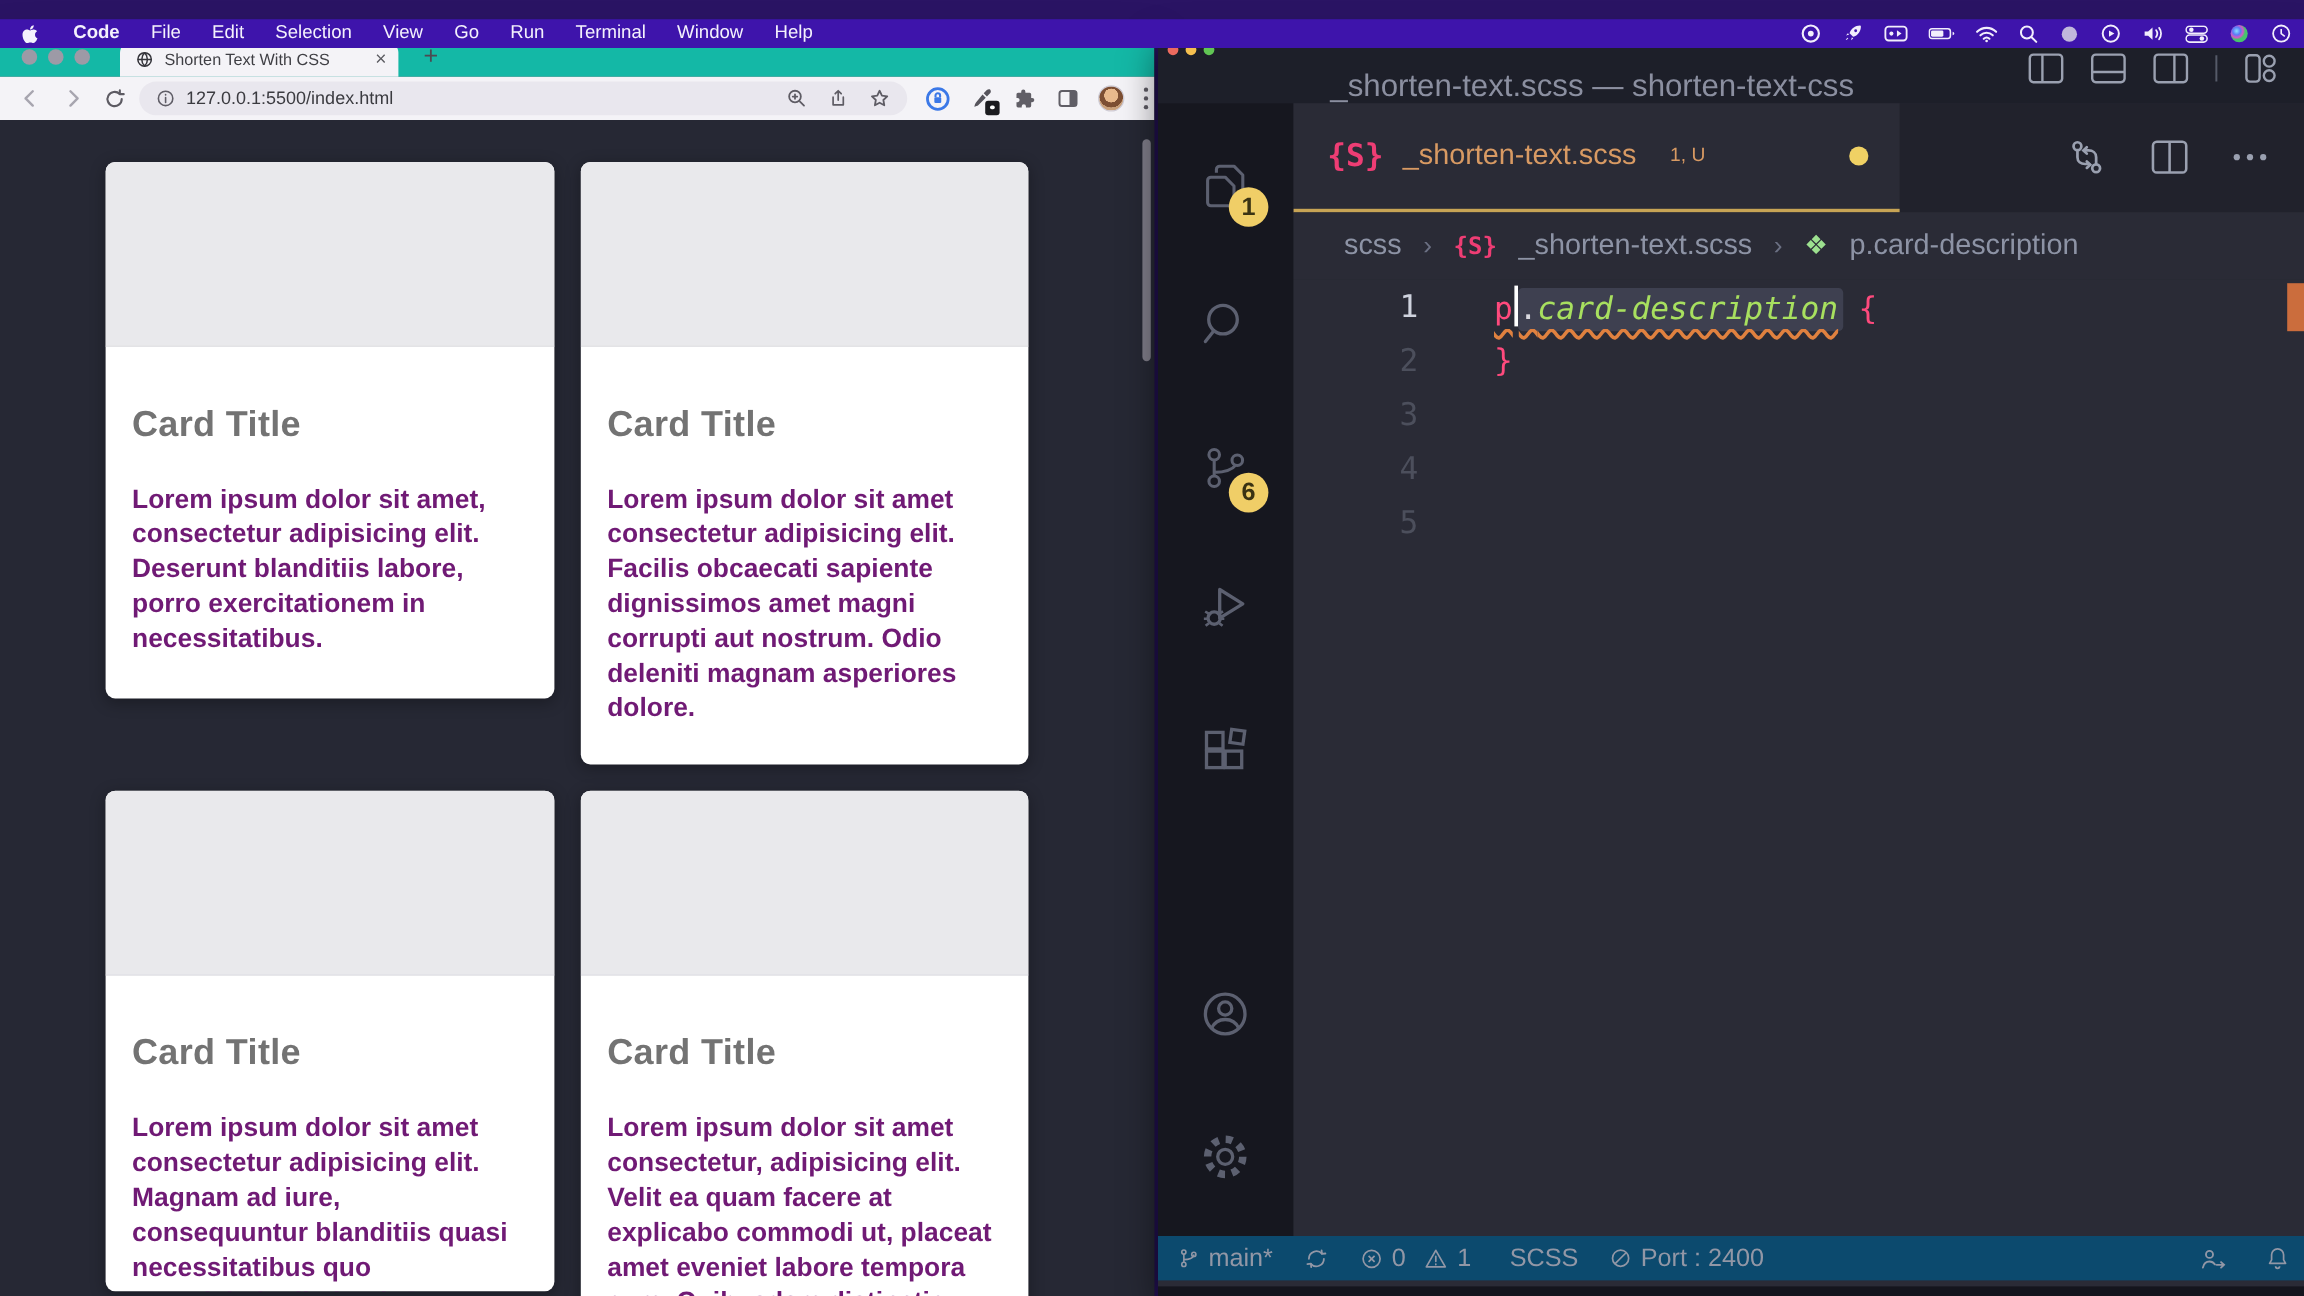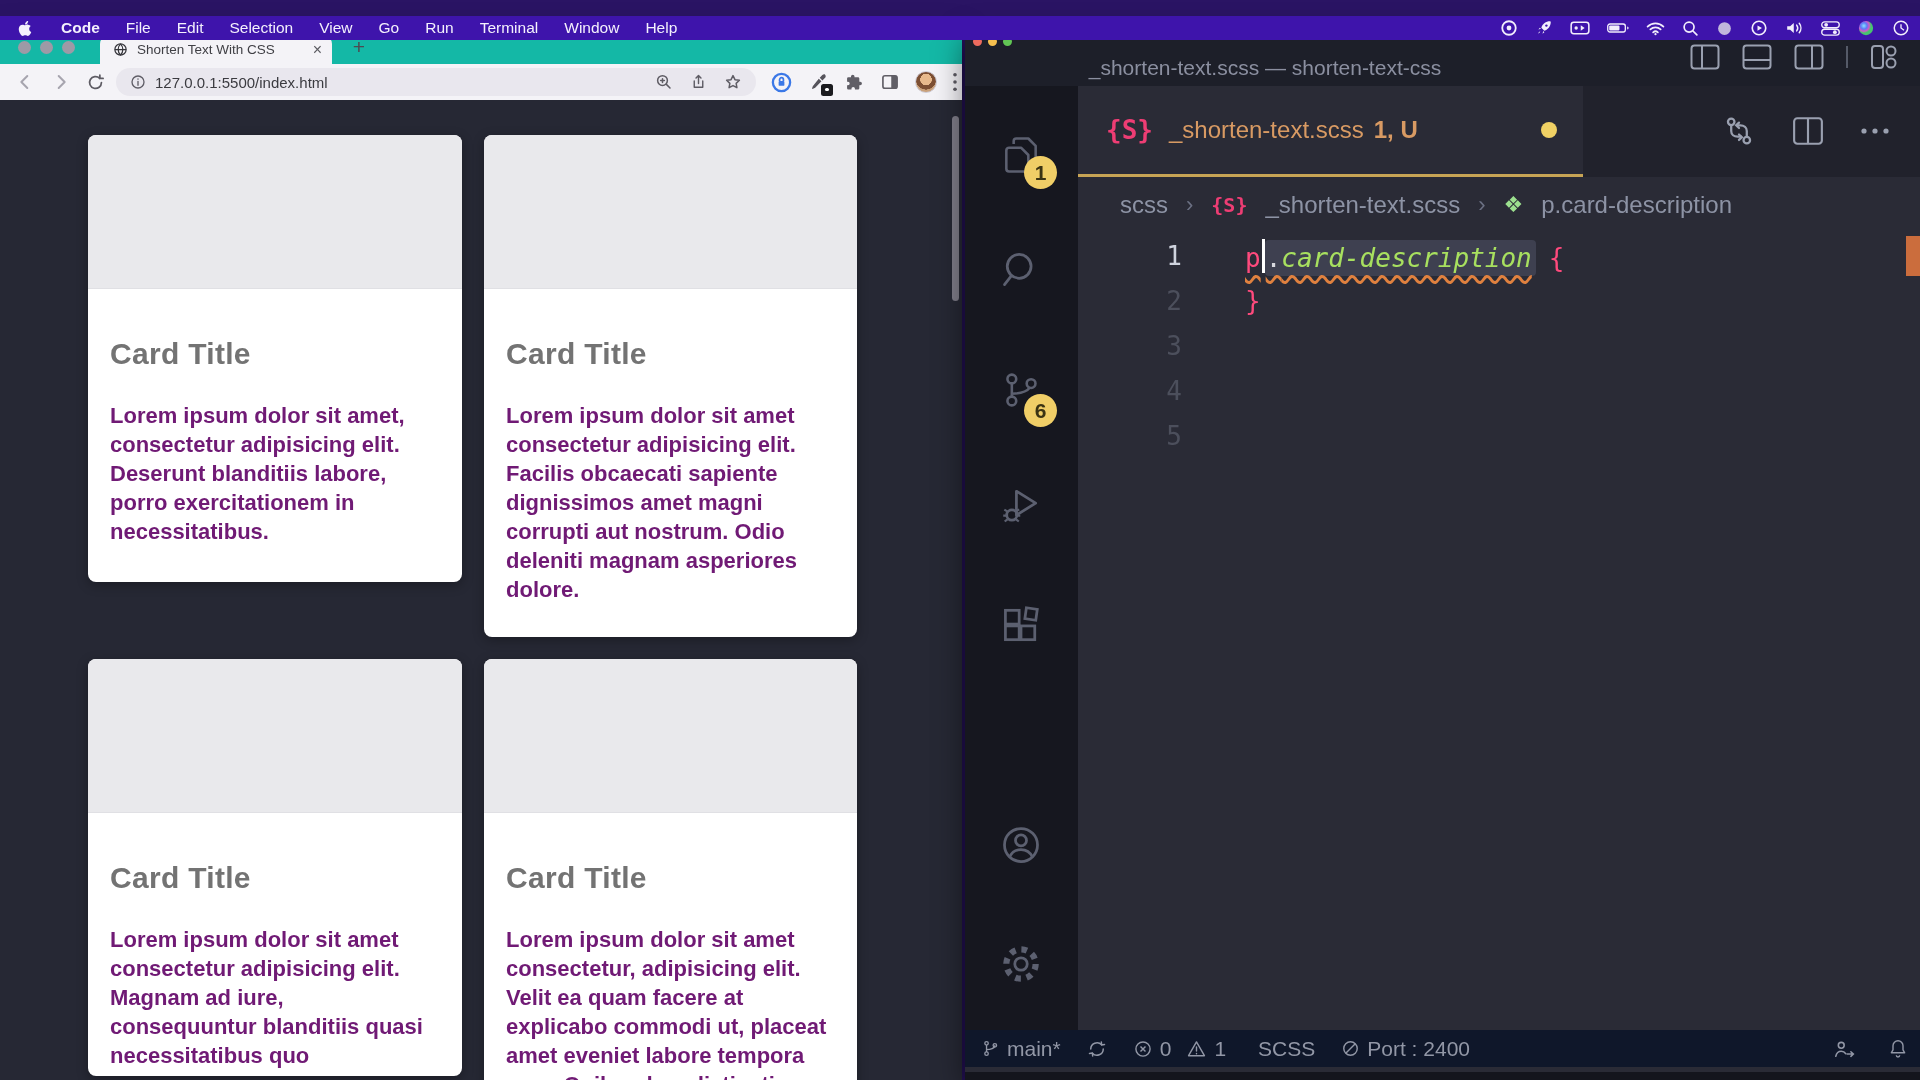--- a/index.html
+++ b/index.html
@@ -41,53 +41,53 @@
   .c2 { left:484px; top:35px;  width:373px; height:502px; }
   .c3 { left:88px;  top:559px; width:374px; height:417px; }
   .c4 { left:484px; top:559px; width:373px; height:620px; }
   .pg-scroll { position:absolute; right:3px; top:16px; width:7px; height:185px; border-radius:4px; background:#7f7d89; }
 
   
   .vs { position:absolute; left:965px; top:30px; width:955px; height:1050px; background:#2a2b36; border-radius:10px 0 0 0; overflow:hidden; box-shadow:0 8px 30px rgba(0,0,0,.5); font-family:"Liberation Sans", sans-serif; }
   .vs-titlebar { position:absolute; left:0; top:0; width:100%; height:56px; background:#1d1f29; }
   .vtl { position:absolute; top:7px; width:9px; height:9px; border-radius:50%; }
   .vtl.r{ left:8px;  background:#ec6a5e; } .vtl.y{ left:23px; background:#f5bf4f; } .vtl.g{ left:38px; background:#61c554; }
-  .vs-title { position:absolute; left:20px; top:26px; width:560px; text-align:center; font-size:21px; color:#8b8fa0; white-space:nowrap; }
+  .vs-title { position:absolute; left:20px; top:26px; width:560px; text-align:right; font-size:26px; color:#8b8fa0; white-space:nowrap; }
   .layout-icons { position:absolute; right:22px; top:14px; display:flex; align-items:center; gap:22px; color:#9aa0b0; }
 
   .vs-activitybar { position:absolute; left:0; top:56px; width:113px; height:949px; background:#16171f; }
   .ab-icon { position:absolute; left:34px; width:44px; height:44px; color:#5c6070; }
   .ab-badge { position:absolute; left:59px; width:33px; height:33px; border-radius:50%; background:#f0ce67; color:#3a3313; font-size:21px; font-weight:bold; display:flex; align-items:center; justify-content:center; z-index:2; }
 
   .vs-tabbar { position:absolute; left:113px; top:56px; right:0; height:91px; background:#21222c; }
   .vs-tab { position:absolute; left:0; top:0; width:505px; height:91px; background:#2a2b36; border-bottom:3px solid #c7a455; display:flex; align-items:center; padding:0 26px 0 28px; }
   .scss-glyph { color:#ee3d74; font-weight:bold; font-size:26px; font-family:"DejaVu Sans Mono", monospace; }
   .vs-tab-label { color:#d89a63; font-size:24px; margin-left:16px; white-space:nowrap; }
-  .vs-tab-badge { color:#d89a63; font-size:24px; margin-left:10px;font-weight:bold; }
+  .vs-tab-badge { color:#d89a63; font-size:16px; margin-left:28px; }
   .mod-dot { width:16px; height:16px; border-radius:50%; background:#f0d164; margin-left:auto; }
   .tab-actions { position:absolute; right:30px; top:28px; display:flex; align-items:center; gap:36px; color:#9aa0b0; }
 
   .vs-breadcrumb { position:absolute; left:113px; top:147px; right:0; height:56px; background:#2a2b36; display:flex; align-items:center; gap:18px; padding-left:42px; font-size:24px; color:#8d93a5; white-space:nowrap; overflow:hidden; }
   .bc-chev { color:#6b7083; font-size:22px; }
   .bc-symbol-ic { color:#9ce08f; font-size:22px; }
 
   .vs-code { position:absolute; left:113px; top:203px; right:0; bottom:45px; background:#2a2b36; font-family:"DejaVu Sans Mono", monospace; }
   .cl { display:flex; height:45px; align-items:center; }
   .gut { width:104px; text-align:right; font-size:26px; color:#4c4f5c; flex:none; }
   .gut.active { color:#cfd3de; }
   .ctext { margin-left:63px; font-size:26px; white-space:pre; }
   .tok-pink { color:#ff4a7d; }
   .squiggle { text-decoration:underline wavy #e0813f; text-decoration-thickness:3px; text-underline-offset:8px; text-decoration-skip-ink:none; }
   .hl { background:#3e4050; border-radius:4px; padding:3px 4px 3px 1px; }
   .tok-dot { color:#d8d8de; }
   .tok-green { color:#a8e05f; font-style:italic; }
   .cursor { display:inline-block; width:3px; height:34px; background:#ffffff; vertical-align:-6px; margin-left:1px; }
   .ruler-mark { position:absolute; right:0; top:206px; width:14px; height:40px; background:#cb6d3d; }
 
-  .vs-statusbar { position:absolute; left:0; top:1000px; width:100%; height:37px; background:#0f172a; color:#9297a6; font-size:21px; display:flex; align-items:center; }
+  .vs-statusbar { position:absolute; left:0; top:1000px; width:100%; height:37px; background:#0c4a6e; color:#9297a6; font-size:21px; display:flex; align-items:center; }
   .sb-left { display:flex; align-items:center; gap:26px; padding-left:16px; }
   .sb-item { display:flex; align-items:center; gap:7px; }
   .sb-right { margin-left:auto; display:flex; align-items:center; gap:32px; padding-right:12px; }
   .vs-bottomstrip { position:absolute; left:0; bottom:0; width:100%; height:8px; background:#14151d; }
 
   svg { display:block; }
 </style>
 </head>
 <body>
 

